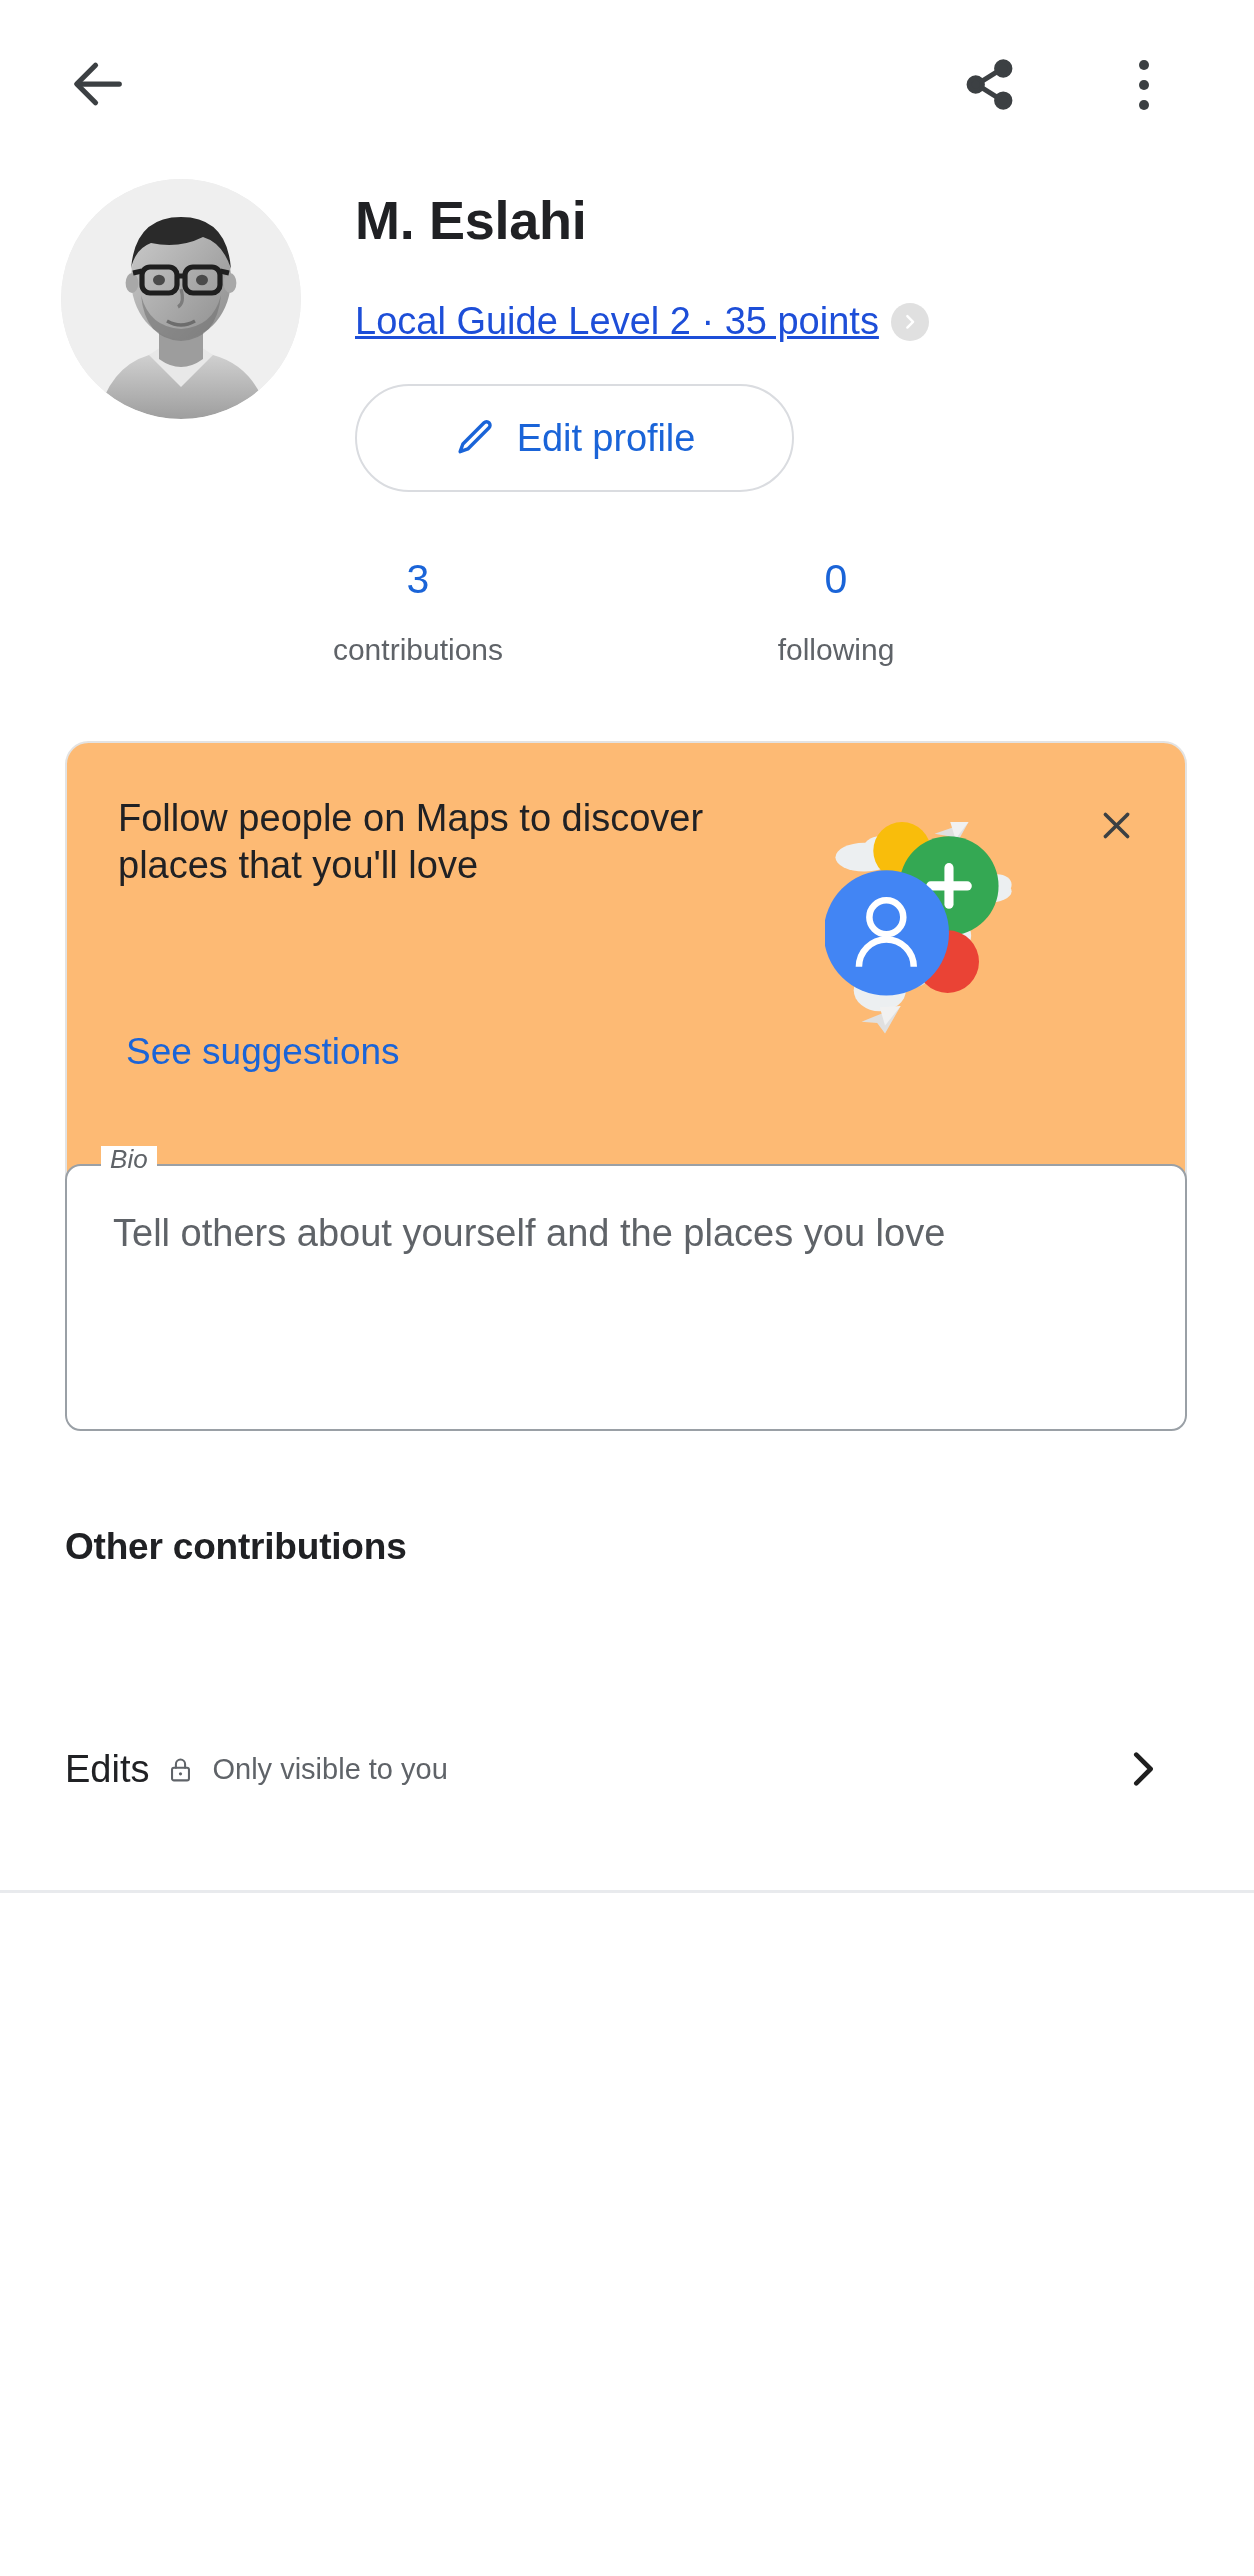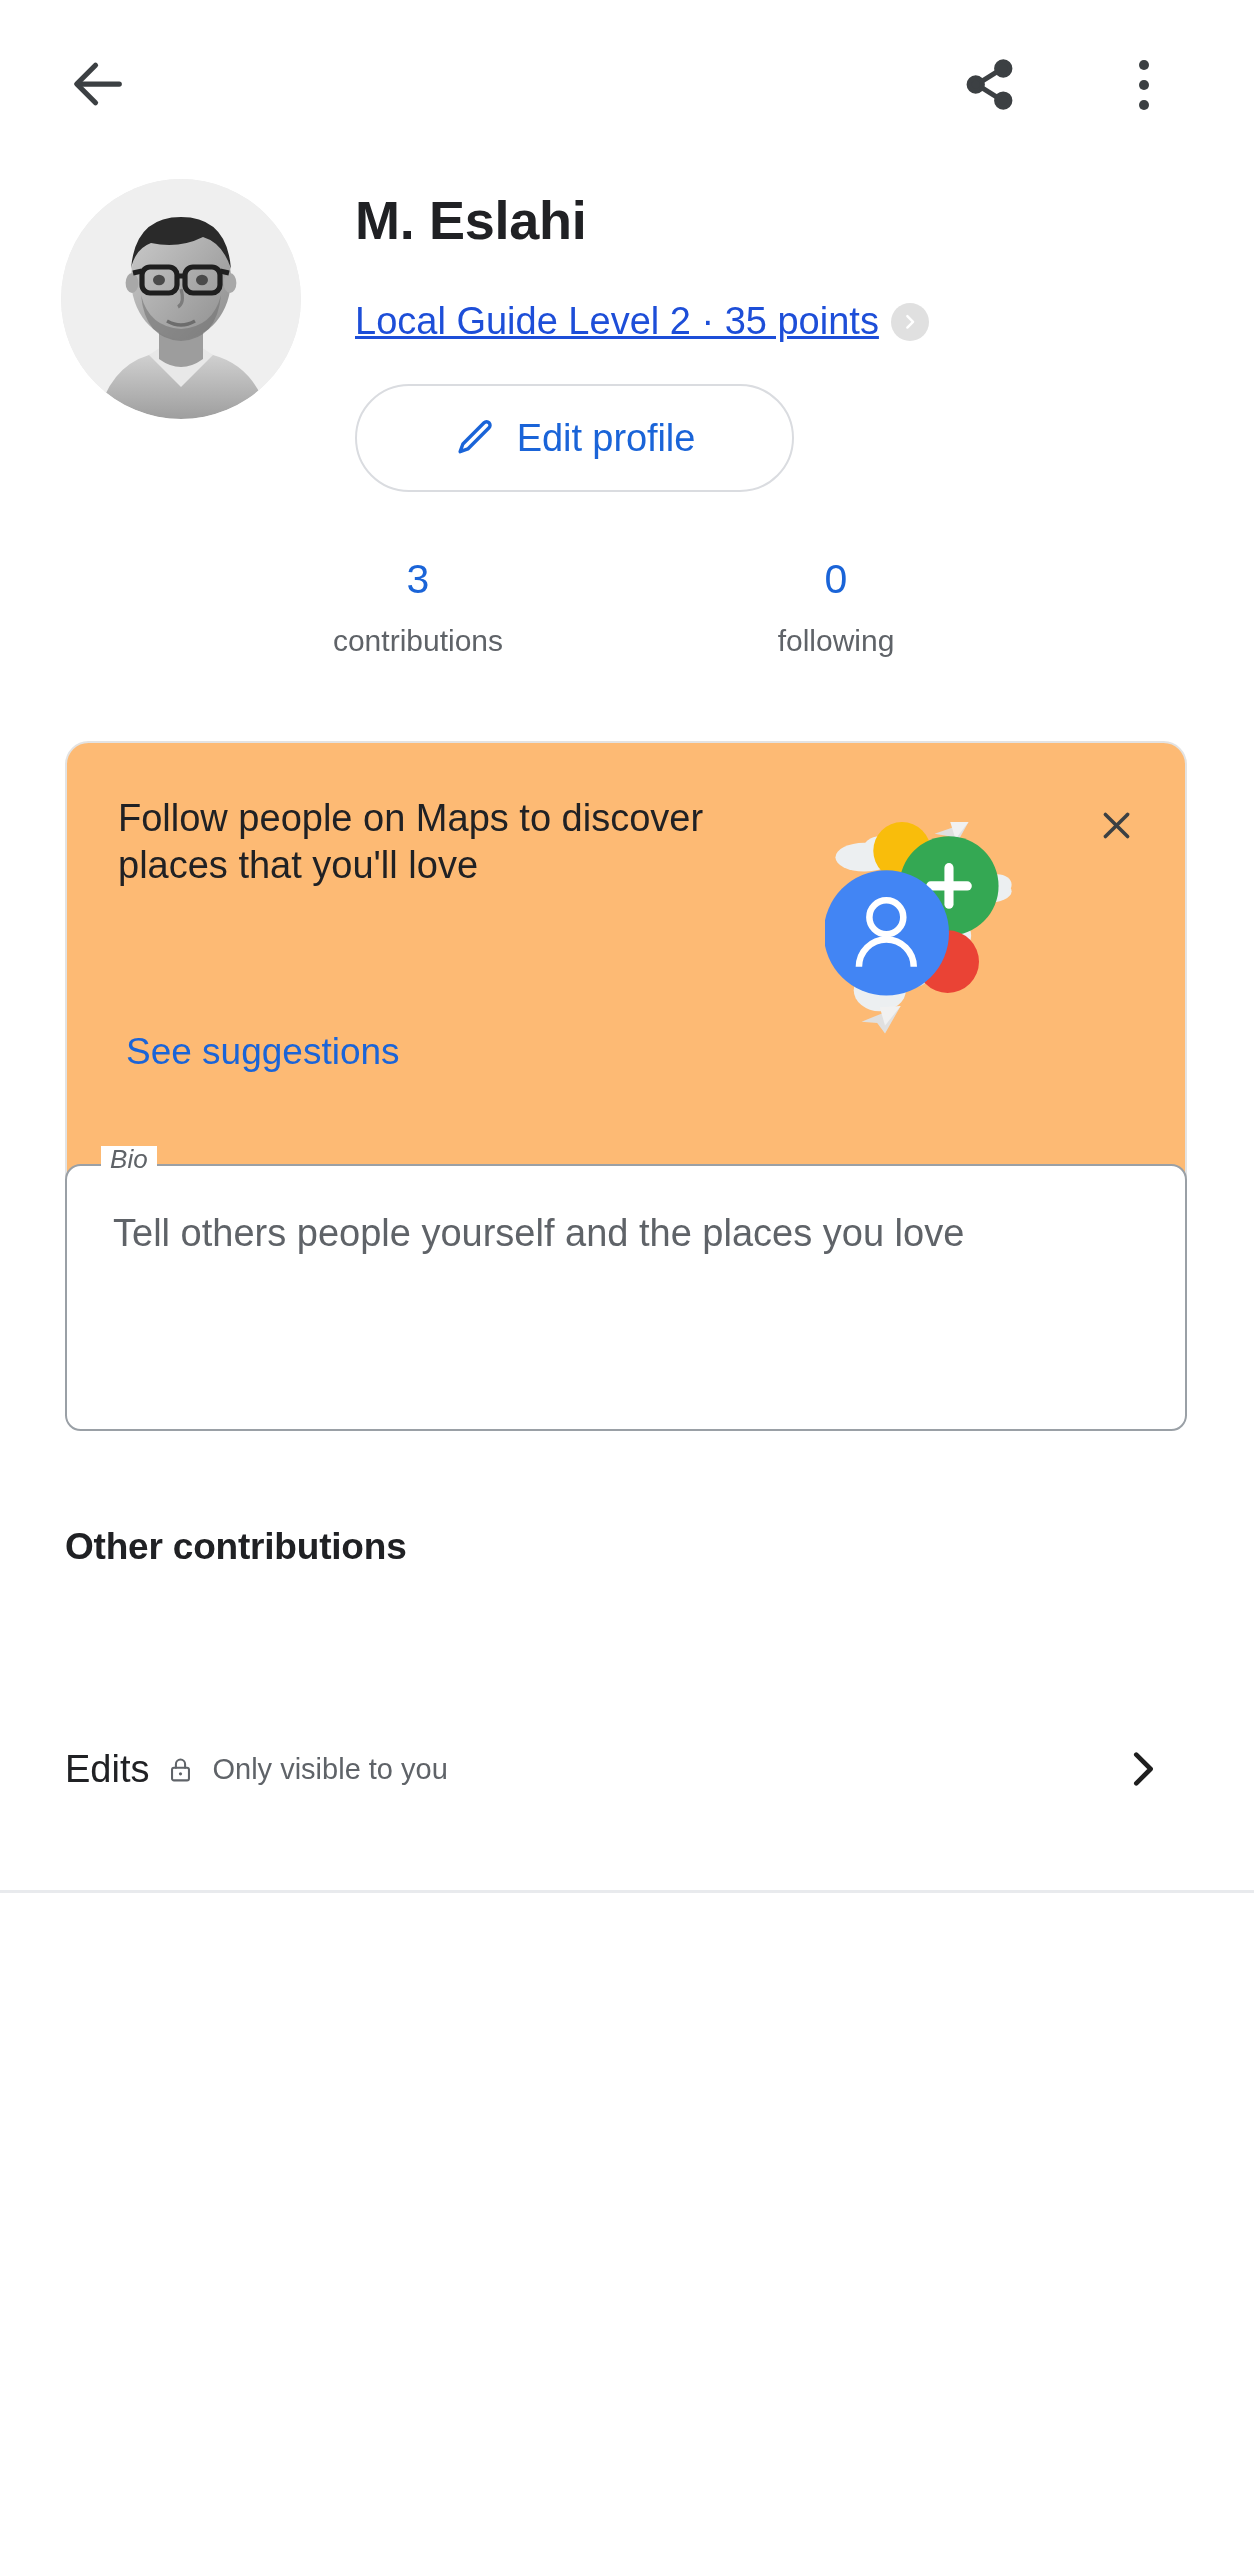--- a/index.html
+++ b/index.html
@@ -128,21 +128,21 @@
     align-items: center;
     cursor: pointer;
   }
   .stat:nth-child(1) { margin-left: 209px; }
   .stat-value {
     font-size: 41px;
     color: #1a64d8;
     line-height: 1;
   }
   .stat-label {
-    margin-top: 24px;
+    margin-top: 33px;
     font-size: 30px;
     color: #5f6368;
   }
 
   
   .promo-card {
     position: absolute;
     left: 65px; top: 741px;
     width: 1122px; height: 461px;
     border: 2px solid #e3e3e3;
@@ -435,21 +435,21 @@
         <svg width="41" height="41" viewBox="0 0 24 24" fill="none" stroke="#3c4043" stroke-width="2.1" stroke-linecap="round">
           <line x1="5.5" y1="5.5" x2="18.5" y2="18.5"></line>
           <line x1="18.5" y1="5.5" x2="5.5" y2="18.5"></line>
         </svg>
       </span>
     </div>
   </div>
 
   <div class="bio-field">
     <span class="bio-legend">Bio</span>
-    <span class="bio-placeholder">Tell others people yourself and the places you love</span>
+    <span class="bio-placeholder">Tell others about yourself and the places you love</span>
   </div>
 
   <div class="section-title">Other contributions</div>
 
   <div class="edits-row">
     <div class="edits-left">
       <span class="edits-title">Edits</span>
       <span style="display:flex;align-items:center;">
         <svg width="29" height="29" viewBox="0 0 24 24" fill="none" stroke="#5f6368" stroke-width="1.7" stroke-linecap="round" stroke-linejoin="round">
           <rect x="5" y="10.5" width="14" height="10.5" rx="1.6"></rect>

